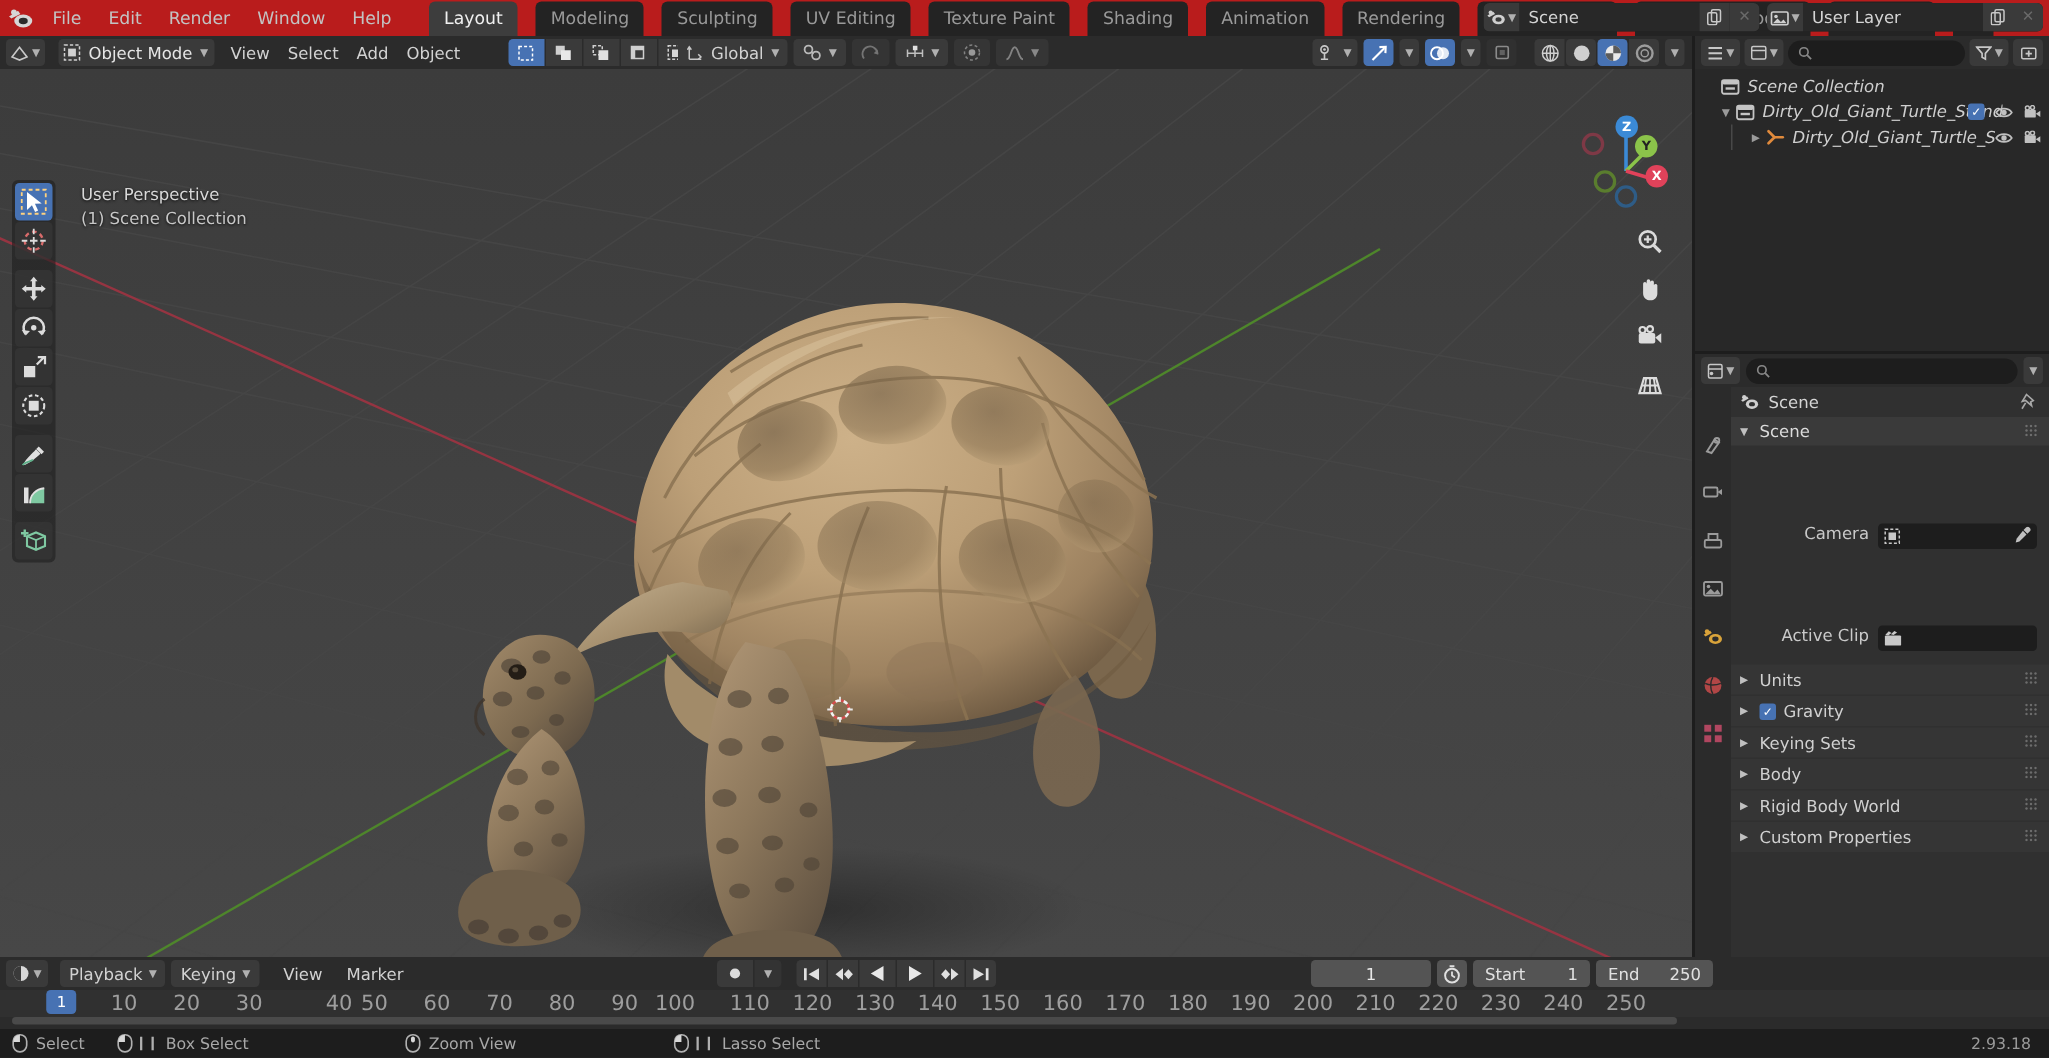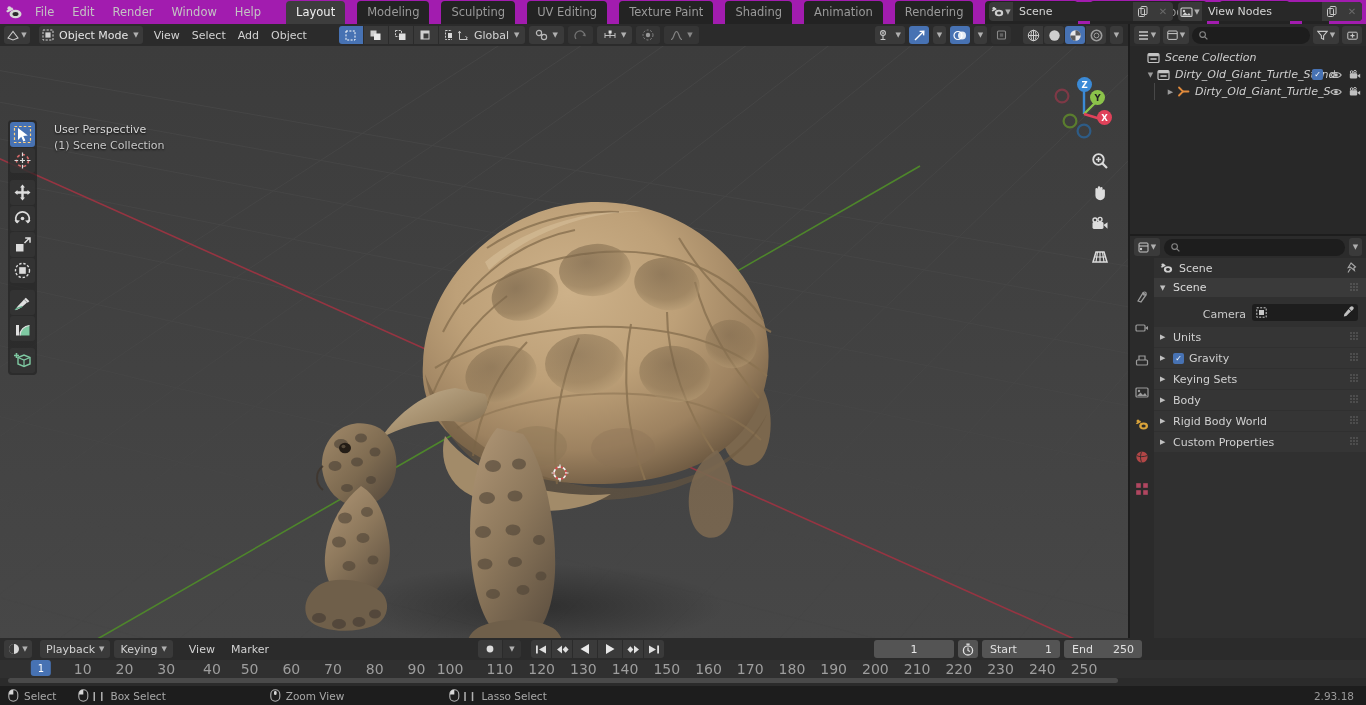--- a/index.html
+++ b/index.html
@@ -7,21 +7,21 @@
     width:1366px; height:705px; overflow:hidden;
     background:#1d1d1d; color:#e5e5e5;
     font-family:"DejaVu Sans","Liberation Sans",sans-serif;
     font-size:11px; -webkit-font-smoothing:antialiased;
   }
   .app{position:relative;width:1366px;height:705px;}
 
   
   .topbar{
     position:absolute;left:0;top:0;width:1366px;height:24px;
-    background:#a21caf;display:flex;align-items:center;
+    background:#b91c1c;display:flex;align-items:center;
   }
   .blender-logo{width:26px;height:24px;display:flex;align-items:center;justify-content:center;}
   .menu-item{
     padding:2px 9px;color:#c3c3c3;font-size:11.5px;border-radius:3px;cursor:default;
     white-space:nowrap;
   }
   .wsp-tabs{display:flex;align-items:flex-end;height:24px;margin-left:16px;}
   .wsp-tab{
     padding:4px 10px 5px;color:#9a9a9a;font-size:11.5px;white-space:nowrap;
     border-radius:4px 4px 0 0;background:#232323;margin-right:12px;
@@ -114,21 +114,21 @@
     display:flex;flex-direction:column;align-items:center;padding-top:30px;gap:14px;}
   .ptab{width:18px;height:18px;display:flex;align-items:center;justify-content:center;opacity:.8;}
   .props-body{position:absolute;left:24px;top:22px;width:212px;height:380px;}
   .breadcrumb{height:20px;display:flex;align-items:center;gap:6px;padding:0 6px;font-size:11px;color:#d5d5d5;}
   .panel-head{
     height:19px;background:#3a3a3a;display:flex;align-items:center;gap:5px;padding:0 6px;
     font-size:11px;color:#dcdcdc;position:relative;margin-bottom:1px;
   }
   .grip{position:absolute;right:6px;top:5px;width:10px;height:8px;opacity:.45;}
   .tri{font-size:7px;color:#c0c0c0;width:8px;}
-  .prow{height:20px;display:flex;align-items:flex-end;gap:6px;padding:0 8px 0 4px;}
+  .prow{height:20px;display:flex;align-items:flex-start;gap:6px;padding:0 8px 0 4px;margin-top:48px;}
   .plabel{width:88px;text-align:right;font-size:11px;color:#c9c9c9;}
   .pfield{
     flex:1;height:17px;background:#1d1d1d;border-radius:3px;display:flex;align-items:center;
     padding:0 4px;gap:4px;position:relative;
   }
   .eyedrop{position:absolute;right:4px;top:2px;}
   .closed-panel{height:20px;display:flex;align-items:center;gap:5px;padding:0 6px;
     font-size:11px;color:#d0d0d0;position:relative;background:#353535;margin-bottom:1px;}
   .cbx{width:11px;height:11px;background:#4772b3;border-radius:2px;display:flex;
     align-items:center;justify-content:center;color:#fff;font-size:8px;}
@@ -217,21 +217,21 @@
 
       <div class="id-block">
         <div class="id-icon">
           <svg width="13" height="12" viewBox="0 0 13 12">
             <rect x="1" y="2" width="11" height="8.5" rx="1" fill="none" stroke="#cfcfcf" stroke-width="1.1"></rect>
             <circle cx="4" cy="5" r="1.2" fill="#cfcfcf"></circle>
             <path d="M2 9.5 L5 6.3 L7.3 8.6 L9 7 L11 9.5 Z" fill="#cfcfcf"></path>
           </svg>
           <span class="chev">▼</span>
         </div>
-        <div class="id-name">View Nodes</div>
+        <div class="id-name">User Layer</div>
         <div class="id-btn">
           <svg width="10" height="11" viewBox="0 0 10 11">
               <rect x="0.5" y="2.5" width="6" height="8" rx="1" fill="none" stroke="#c8c8c8"></rect>
               <rect x="3" y="0.5" width="6" height="8" rx="1" fill="none" stroke="#c8c8c8"></rect>
             </svg>
         </div>
         <div class="id-btn dim">✕</div>
       </div>
     </div>
   </div>
@@ -931,20 +931,32 @@
                   <rect x="3" y="3" width="5" height="5" fill="#c8c8c8"></rect>
                 </svg>
               </span>
               <span style="flex:1;"></span>
               <span class="eyedrop">
                 <svg width="11" height="12" viewBox="0 0 11 12">
                   <path d="M7.5 0.8 a1.8 1.8 0 0 1 2.6 2.6 L8.6 4.9 L6 2.3 Z" fill="#c0c0c0"></path>
                   <path d="M5.6 2.9 L8 5.3 L3.3 10 L0.8 10.6 L1.4 8.1 Z" fill="#c0c0c0"></path>
                 </svg>
               </span>
+            </span>
+          </div>
+          <div class="prow">
+            <span class="plabel">Active Clip</span>
+            <span class="pfield">
+              <span style="display:flex;">
+                <svg width="12" height="11" viewBox="0 0 12 11">
+                  <rect x="0.6" y="3.6" width="10.8" height="6.8" rx="0.8" fill="#c8c8c8"></rect>
+                  <path d="M0.9 3.2 L3.2 0.9 L5 2 L2.8 3.6 Z M4.6 2.8 L6.9 0.6 L8.7 1.7 L6.4 3.3 Z" fill="#c8c8c8"></path>
+                </svg>
+              </span>
+              <span style="flex:1;"></span>
             </span>
           </div>
         </div>
       <div id="closed-panels" style="margin-top:6px;">
           <div class="closed-panel">
             <span class="tri">▶</span>
             <span>Units</span>
             <span class="grip">
               <svg width="10" height="8" viewBox="0 0 10 8">
                 <g fill="#b0b0b0">
@@ -1151,21 +1163,21 @@
           <span>250</span>
         </div>
       </div>
     </div>
 
     <div class="tl-ruler">
       <div id="tl-ticks">
           <div class="tick" style="left: 82.72px;">10</div>
           <div class="tick" style="left: 124.44px;">20</div>
           <div class="tick" style="left: 166.16px;">30</div>
-          <div class="tick" style="left: 212px;">40</div>
+          <div class="tick" style="left: 226px;">40</div>
           <div class="tick" style="left: 249.6px;">50</div>
           <div class="tick" style="left: 291.32px;">60</div>
           <div class="tick" style="left: 333.04px;">70</div>
           <div class="tick" style="left: 374.76px;">80</div>
           <div class="tick" style="left: 416.48px;">90</div>
           <div class="tick" style="left: 450px;">100</div>
           <div class="tick" style="left: 499.92px;">110</div>
           <div class="tick" style="left: 541.64px;">120</div>
           <div class="tick" style="left: 583.36px;">130</div>
           <div class="tick" style="left: 625.08px;">140</div>

